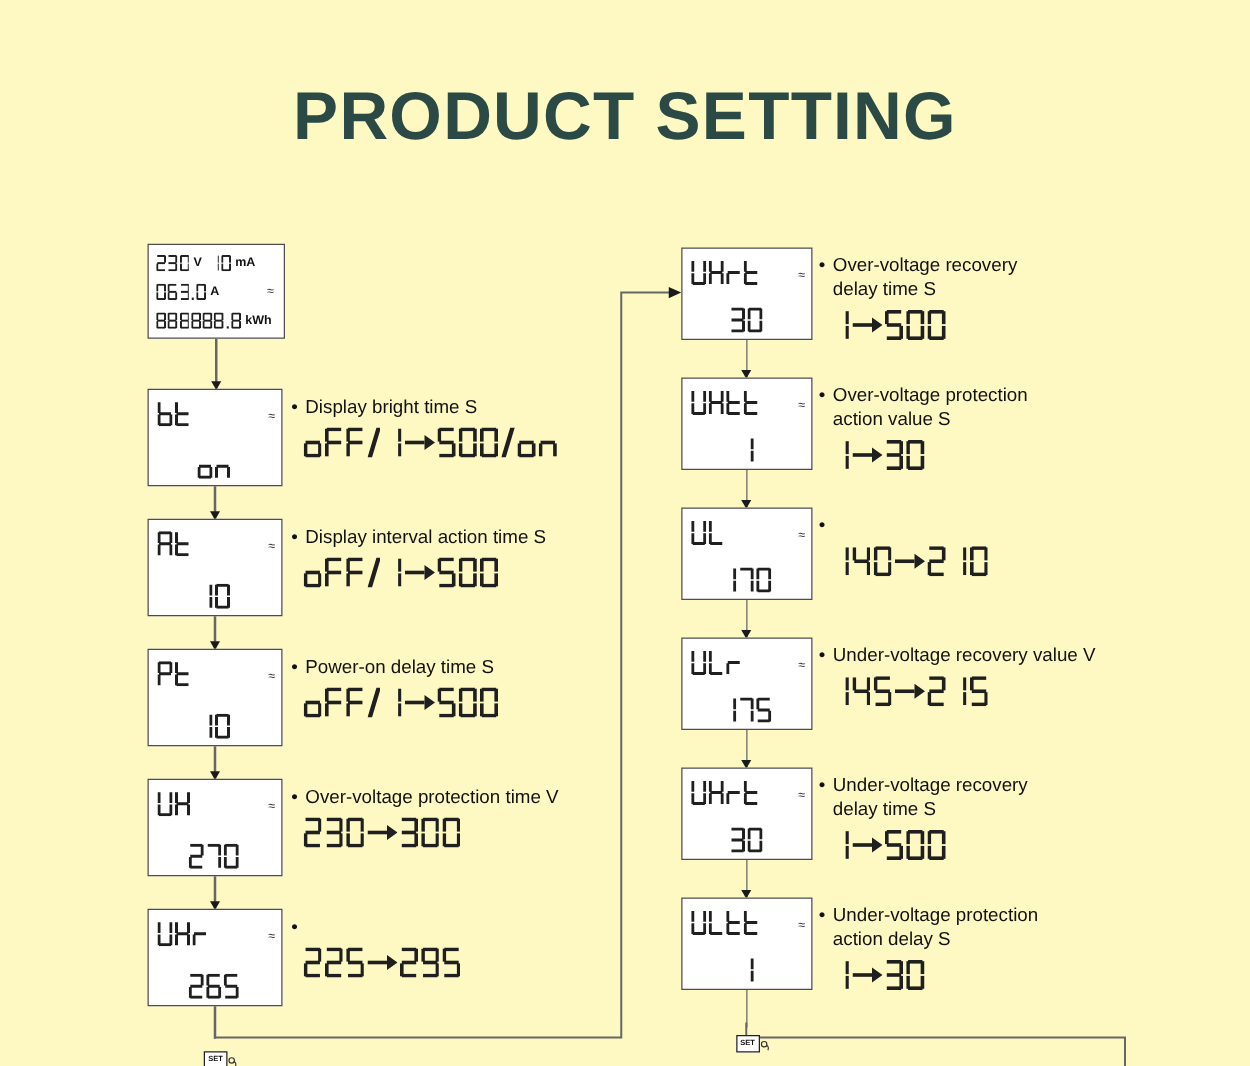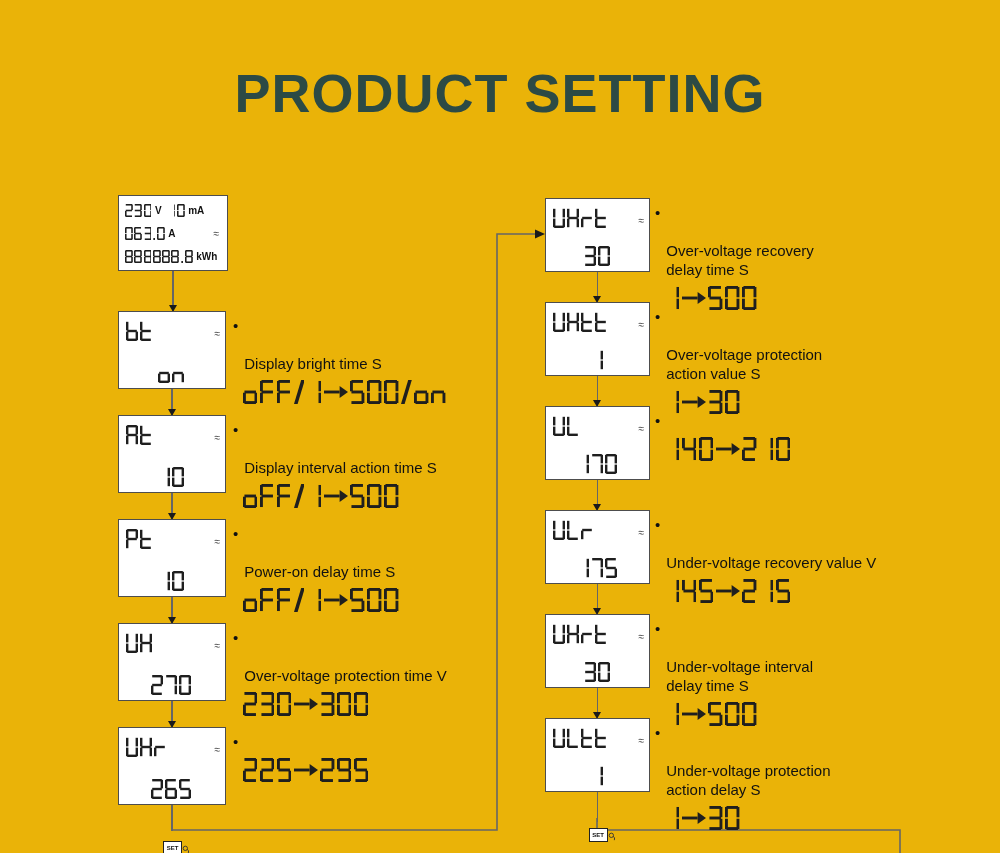--- a/index.html
+++ b/index.html
@@ -1,16 +1,16 @@
 <!DOCTYPE html>
 <html style="--title-color: #2c4a45;"><head>
 <meta charset="utf-8">
 <style>
   html,body{margin:0;padding:0;background:#fff;font-family:"Liberation Sans",sans-serif;}
-  .canvas{position:relative;width:1000px;height:853px;background:#eab308;overflow:hidden;}
+  .canvas{position:relative;width:1000px;height:853px;background:#fef9c3;overflow:hidden;}
   .title{position:absolute;top:62px;left:0;right:0;margin:0;text-align:center;
          font-size:54px;font-weight:800;letter-spacing:1px;color:var(--title-color,#2c4a45);
          font-family:"Liberation Sans",sans-serif;}
   .wires{position:absolute;left:0;top:0;width:1000px;height:853px;z-index:0;}
 
   .col{position:absolute;z-index:1;display:flex;flex-direction:column;}
   .col-left{left:118px;top:311px;gap:26px;}
   .col-right{left:545px;top:198px;gap:30px;}
   .step{position:relative;}
   .col-left .step{width:108px;height:78px;}
@@ -25,21 +25,21 @@
   .segchar{height:20px;margin-right:2px;fill:#1f1f1f;display:inline-block;}
   .seg-sm .segchar{height:13px;margin-right:1.5px;}
   .seg-md .segchar{height:20px;margin-right:2px;}
   .seg-lg .segchar{height:24px;margin-right:2.5px;}
 
   .desc-block{position:absolute;top:5px;width:360px;}
   .col-left .desc-block{left:115px;}
   .col-right .desc-block{left:110px;}
   .desc-line{display:flex;align-items:flex-start;}
   .bullet{font-size:15px;line-height:19px;margin-right:6px;color:#111;}
-  .desc-text{font-size:15px;line-height:19px;color:#111;white-space:pre-line;margin-top:38px;}
+  .desc-text{font-size:15px;line-height:19px;color:#111;white-space:pre-line;}
   .range{margin-top:7px;margin-left:10px;}
 
   .connector{position:absolute;top:100%;left:0;width:100%;}
   .col-left .connector{height:26px;}
   .col-right .connector{height:30px;}
   .vline{position:absolute;left:calc(50% - 0.8px);top:0;bottom:0;width:1.6px;background:#666;}
   .arrowhead{position:absolute;bottom:-1px;left:calc(50% - 4.5px);width:0;height:0;
              border-left:4.5px solid transparent;border-right:4.5px solid transparent;border-top:7px solid #1a1a1a;}
   .set-assembly{position:absolute;top:2px;left:calc(50% - 9px);display:flex;align-items:flex-end;margin-top:32px;}
   .setbtn{display:inline-flex;align-items:center;justify-content:center;width:17px;height:12px;
@@ -1236,21 +1236,21 @@
               <rect x="9.6" y="10.6" width="2.4" height="8.6"></rect>
               <rect x="1.2" y="17.6" width="9.6" height="2.4"></rect>
               <rect x="0" y="10.6" width="2.4" height="8.6"></rect>
               <rect x="0" y="0.8" width="2.4" height="8.6"></rect>
             </svg>
           </span>
       </div>
       <div class="desc-block">
         <div class="desc-line">
           <span class="bullet">•</span>
-          <span class="desc-text">Under-voltage interval
+          <span class="desc-text">Under-voltage recovery
 delay time S</span>
         </div>
         <div class="range seg seg-lg">
             <svg viewBox="0 0 12 20" class="segchar">
               <rect x="9.6" y="0.8" width="2.4" height="8.6"></rect>
               <rect x="9.6" y="10.6" width="2.4" height="8.6"></rect>
             </svg>
             <svg viewBox="0 0 20 20" class="segchar">
               <rect x="0" y="8.8" width="13" height="2.4"></rect>
               <polygon points="13,5 13,15 20,10"></polygon>

